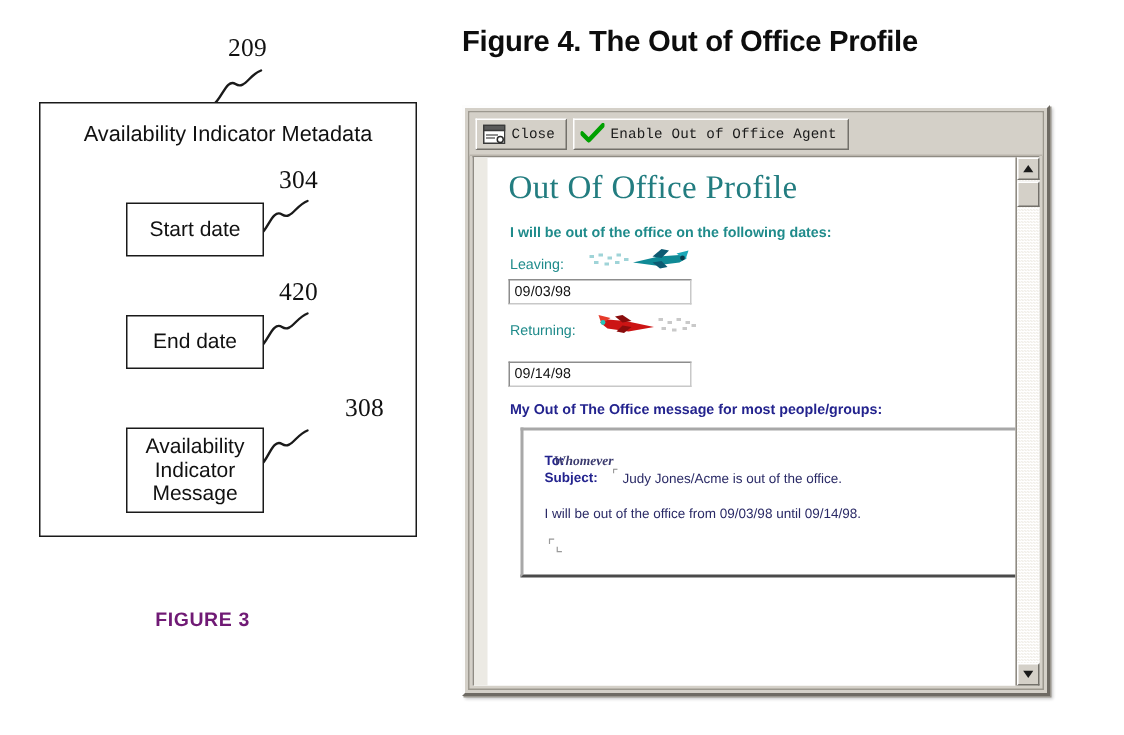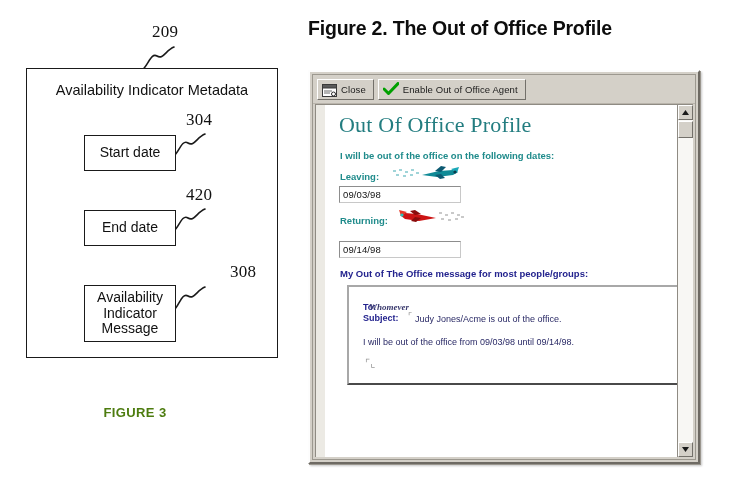--- a/index.html
+++ b/index.html
@@ -33,21 +33,21 @@
     position:absolute;border:1.4px solid #1a1a1a;background:#fff;
     box-sizing:border-box;display:flex;align-items:center;justify-content:center;
     text-align:center;font-size:14px;color:#111;line-height:1.12;
   }
   #box-start-date{left:84px;top:135px;width:92px;height:36px;}
   #box-end-date  {left:84px;top:210px;width:92px;height:36px;}
   #box-ai-message{left:84px;top:285px;width:92px;height:57px;}
 
   #figure3-caption{
     position:absolute;left:0;top:405px;width:270px;text-align:center;
-    font-size:13px;font-weight:bold;color:#4d7c0f;letter-spacing:.4px;
+    font-size:13px;font-weight:bold;color:#701a75;letter-spacing:.4px;
   }
 
   
   #figure2-panel{position:absolute;left:300px;top:0;width:449px;height:490px;}
 
   #figure2-title{
     position:absolute;left:8px;top:17px;
     font-size:19.5px;font-weight:bold;color:#0d0d0d;letter-spacing:-.2px;
     white-space:nowrap;
   }
@@ -69,21 +69,21 @@
   #toolbar{
     position:absolute;left:0;top:0;right:0;height:28px;background:#d4d0c8;
     display:flex;align-items:center;padding-left:4px;gap:4px;
     border-bottom:1px solid #b9b4ab;
   }
   .tb-button{
     height:21px;display:flex;align-items:center;gap:4px;padding:0 7px 0 4px;
     background:#d4d0c8;
     border-top:1px solid #ffffff;border-left:1px solid #ffffff;
     border-right:1px solid #73706a;border-bottom:1px solid #73706a;
-    box-sizing:border-box;cursor:default;
+    box-sizing:border-box;cursor:default;font-family:Liberation Mono, monospace;
   }
   .tb-label{font-size:9.5px;color:#1a1a1a;white-space:nowrap;letter-spacing:.1px;}
 
   
   #content-pane{
     position:absolute;left:2px;right:2px;top:29px;bottom:2px;
     background:#ffffff;box-sizing:border-box;
     border-top:1px solid #8f8b83;border-left:1px solid #8f8b83;
     display:flex;
   }
@@ -95,21 +95,21 @@
   #doc-title{
     position:absolute;left:14px;top:7px;
     font-family:"Liberation Serif", serif;font-size:22px;color:#237d80;
     letter-spacing:.2px;white-space:nowrap;
   }
   #intro-line{
     position:absolute;left:15px;top:45px;
     font-size:9.5px;font-weight:bold;color:#1f8b8b;white-space:nowrap;
   }
   .field-label{
-    position:absolute;font-size:9.5px;font-weight:bold;color:#1f8b8b;
+    position:absolute;font-size:9.5px;font-weight:normal;color:#1f8b8b;
     white-space:nowrap;
   }
   #label-leaving{left:15px;top:66px;}
   #label-returning{left:15px;top:110px;}
 
   .date-input{
     position:absolute;left:14px;width:122px;height:17px;background:#fff;
     box-sizing:border-box;
     border-top:1px solid #8d8d8d;border-left:1px solid #8d8d8d;
     border-right:1px solid #c8c8c8;border-bottom:1px solid #c8c8c8;
@@ -204,21 +204,21 @@
   </svg>
   <div class="inner-box" id="box-ai-message">
     <span>Availability Indicator Message</span>
   </div>
 
   <div id="figure3-caption">FIGURE 3</div>
 </div>
 
 <div id="figure2-panel">
 
-  <div id="figure2-title">Figure 2. The Out of Office Profile</div>
+  <div id="figure2-title">Figure 4. The Out of Office Profile</div>
 
   <div id="app-window">
     <div id="app-window-inner">
 
       <div id="toolbar">
 
         <div class="tb-button">
           <span style="display:inline-block;width:15px;height:13px;">
             <svg width="15" height="13" viewBox="0 0 15 13">
               <rect x="0.5" y="0.5" width="14" height="12" fill="#ffffff" stroke="#3a3a3a"></rect>

